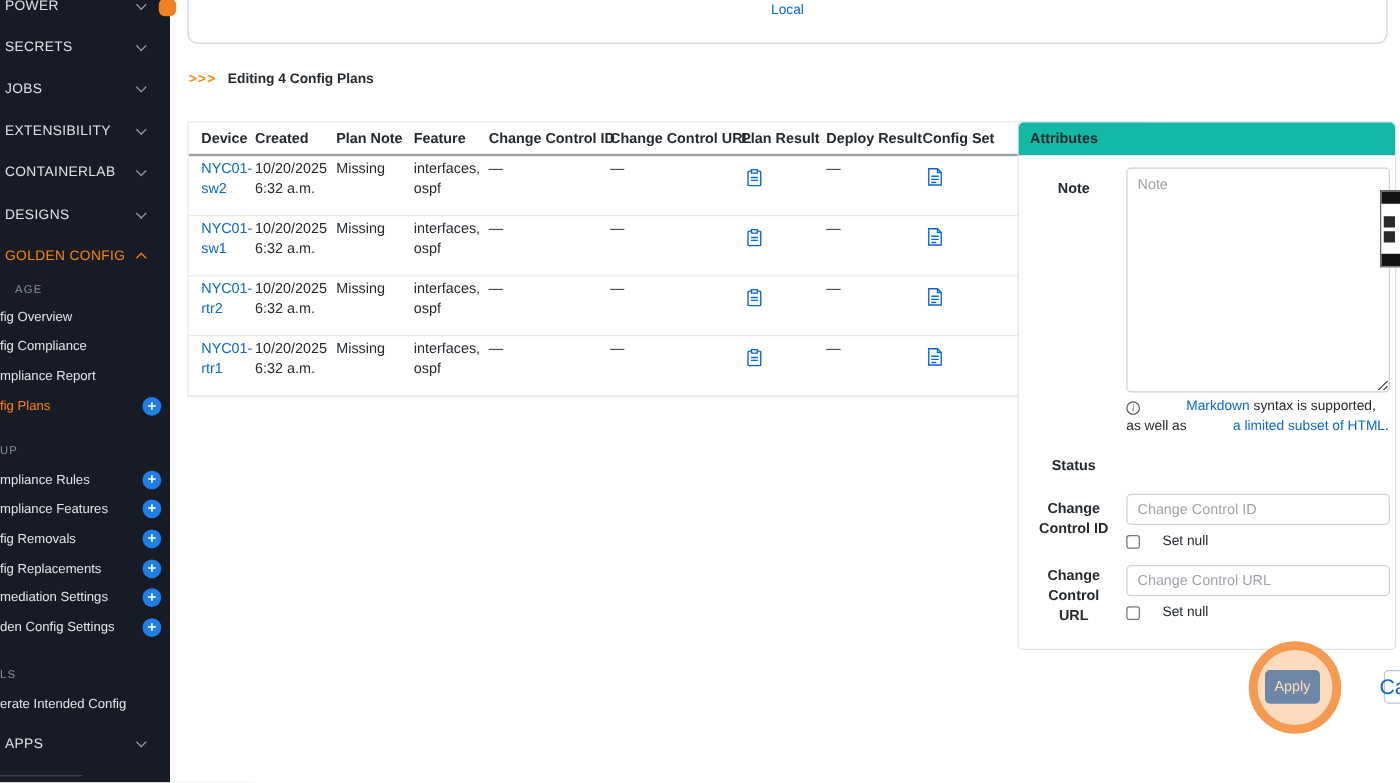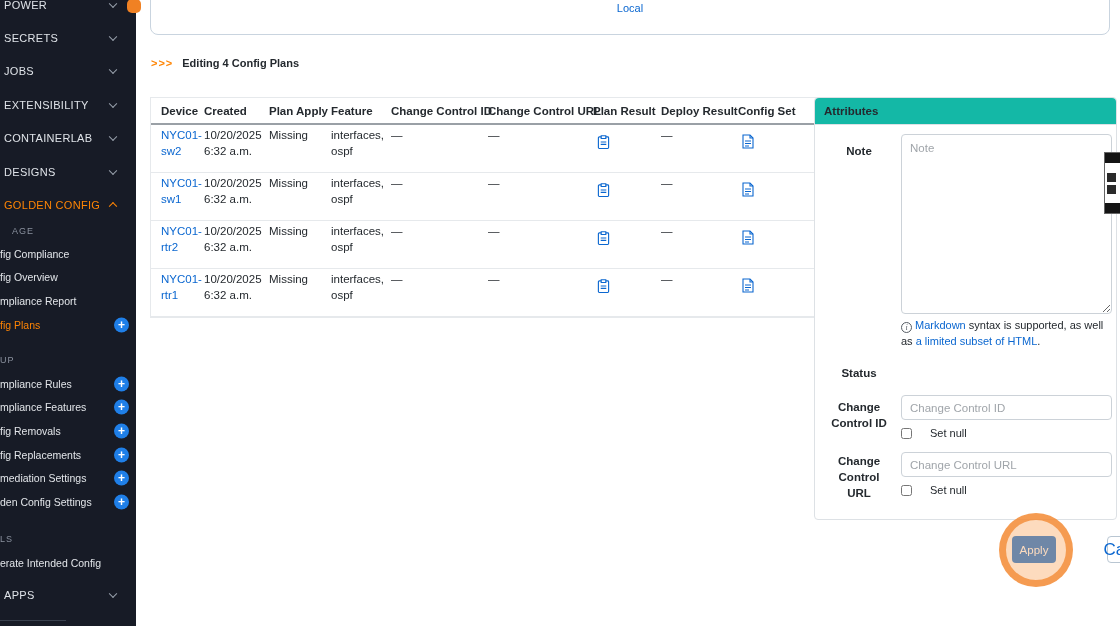--- a/index.html
+++ b/index.html
@@ -64,21 +64,21 @@
                  border-radius:4px 4px 0 0; display:flex; align-items:center; padding-left:9px;
                  font-weight:700; font-size:11.5px; }
   .attr-label { position:absolute; left:6px; width:76px; text-align:center; font-weight:700;
                 font-size:11.5px; line-height:16px; color:#24292e; }
   .attr-field { position:absolute; left:86px; width:211px; }
   textarea.note-area { width:211px; height:180px; border:1px solid #ccd2d8; border-radius:4px;
                        padding:7px 8px; font-size:11.5px; font-family:"Liberation Sans",sans-serif;
                        color:#24292e; resize:both; }
   textarea.note-area::placeholder { color:#a0a5aa; }
   .md-help { font-size:11px; line-height:16px; color:#24292e; }
-  .md-help a { color:#0b67d0; text-decoration:none; cursor:pointer; }
+  .md-help a { color:#0b67d0; text-decoration:none; cursor:pointer;margin-left:34px; }
   .info-i { display:inline-block; width:11px; height:11px; border:1px solid #565d64; border-radius:50%;
             font-size:8px; line-height:9px; text-align:center; color:#565d64; margin-right:3px;
             vertical-align:-1px; font-style:italic; font-family:"Liberation Serif",serif; }
   .select-box { height:25px; border:1px solid #8fc1f0; border-radius:4px; background:#fff;
                 display:flex; align-items:center; padding:0 8px; font-size:11.5px; color:#333;
                 position:relative; cursor:pointer; }
   .select-clear { position:absolute; right:24px; color:#9aa0a6; font-size:11px; cursor:pointer; }
   .select-caret { position:absolute; right:9px; width:0; height:0; border-left:4px solid transparent;
                   border-right:4px solid transparent; border-top:5px solid #888f96; }
   .text-input { width:211px; height:25px; border:1px solid #ccd2d8; border-radius:4px;
@@ -141,24 +141,24 @@
       </div>
       <div class="side-item golden">
         <span>GOLDEN CONFIG</span>
         <span class="chev up"></span>
       </div>
     </div>
 
     <div class="side-sec" style="top:224px;margin-left:12px;">AGE</div>
     <div style="position:absolute;left:0;right:0;top:242px;">
       <div class="sub-item">
+        <span>fig Overview</span>
+      </div>
+      <div class="sub-item">
         <span>fig Compliance</span>
-      </div>
-      <div class="sub-item">
-        <span>fig Overview</span>
       </div>
       <div class="sub-item">
         <span>mpliance Report</span>
       </div>
       <div class="sub-item active">
         <span>fig Plans</span>
         <span class="add-btn">+</span>
       </div>
     </div>
 
@@ -212,21 +212,21 @@
   </div>
 
   <h1 class="page-title">
     <span class="prompt">&gt;&gt;&gt;</span><span>Editing 4 Config Plans</span>
   </h1>
 
   <div class="plans-table">
     <div class="t-row t-head">
       <div class="t-cell">Device</div>
       <div class="t-cell">Created</div>
-      <div class="t-cell">Plan Apply</div>
+      <div class="t-cell">Plan Note</div>
       <div class="t-cell">Feature</div>
       <div class="t-cell">Change Control ID</div>
       <div class="t-cell">Change Control URL</div>
       <div class="t-cell">Plan Result</div>
       <div class="t-cell">Deploy Result</div>
       <div class="t-cell">Config Set</div>
     </div>
 
     <div class="t-row t-body-row">
       <div class="t-cell cell-link">

